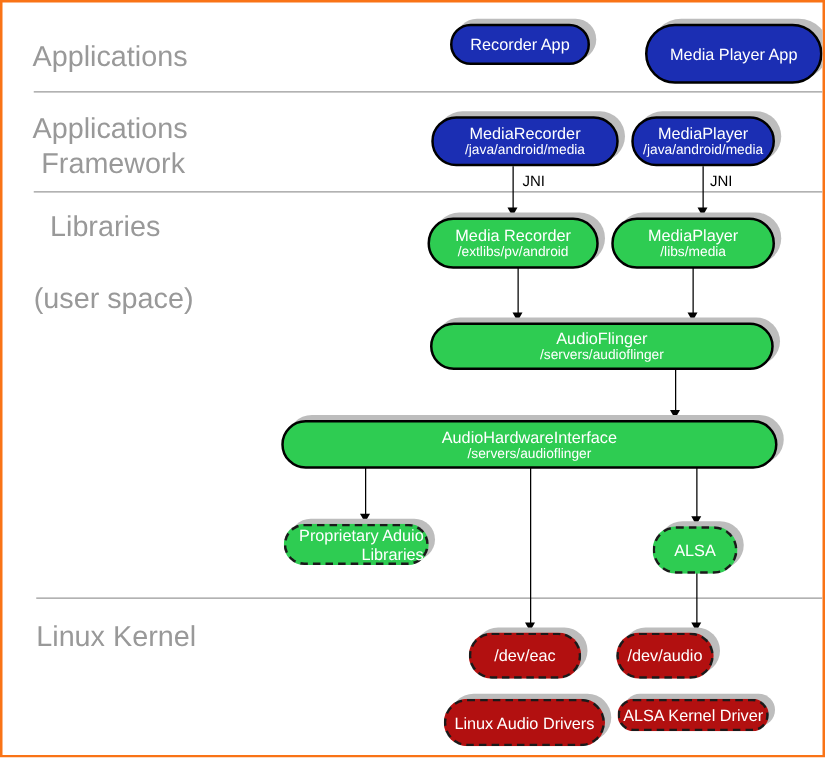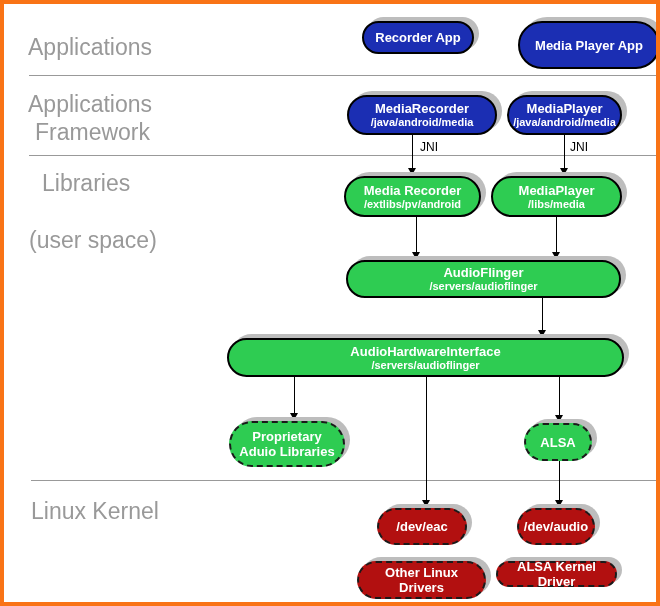--- a/index.html
+++ b/index.html
@@ -1,28 +1,27 @@
 <!DOCTYPE html>
 <html><head>
 <meta charset="utf-8">
 <style>
   html,body{margin:0;padding:0;background:#fff;}
   #canvas{
     position:relative;width:660px;height:606px;box-sizing:border-box;
-    border:4px solid #f97316;background:#fff;overflow:hidden;
+    border:2px solid #f97316;background:#fff;overflow:hidden;
     font-family:"Liberation Sans",sans-serif;
   }
   .divider{position:absolute;height:1px;background:#999;right:0;}
   .side-label{position:absolute;color:#999;font-size:23px;line-height:26px;white-space:nowrap;}
   .pill{
     position:absolute;box-sizing:border-box;border-radius:999px;
     display:flex;flex-direction:column;justify-content:center;align-items:center;
-    color:#fff;text-align:center;
+    color:#fff;text-align:right;
     box-shadow:5px -4px 0 #bdbdbd;
-    font-weight:bold;
   }
   .pill.solid{border:2px solid #000;}
   .pill.dashed{border:2px dashed #1a1a1a;}
   .pill.blue{background:#1b2eb3;}
   .pill.green{background:#2ecc52;}
   .pill.red{background:#b21010;}
   .pill-title{font-size:13px;line-height:15px;padding:0 2px;}
   .pill-sub{font-size:11px;line-height:13px;}
   .vline{position:absolute;width:1px;background:#000;}
   .arrowhead{
@@ -102,33 +101,33 @@
   <div class="pill green solid" style="left:342px;top:256px;width:275px;height:38px;">
     <div class="pill-title">AudioFlinger</div>
     <div class="pill-sub">/servers/audioflinger</div>
   </div>
 
   <div class="pill green solid" style="left:223px;top:334px;width:397px;height:39px;">
     <div class="pill-title">AudioHardwareInterface</div>
     <div class="pill-sub">/servers/audioflinger</div>
   </div>
 
-  <div class="pill green dashed" style="left:225px;top:417px;width:116px;height:46px;">
+  <div class="pill green dashed" style="left:225px;top:417px;width:116px;height:33px;">
     <div class="pill-title">Proprietary Aduio Libraries</div>
   </div>
   <div class="pill red dashed" style="left:373px;top:504px;width:90px;height:37px;">
     <div class="pill-title">/dev/eac</div>
   </div>
 
   <div class="pill green dashed" style="left:520px;top:419px;width:68px;height:38px;">
     <div class="pill-title">ALSA</div>
   </div>
-  <div class="pill red dashed" style="left:513px;top:504px;width:78px;height:37px;">
+  <div class="pill red dashed" style="left:491px;top:504px;width:78px;height:37px;">
     <div class="pill-title">/dev/audio</div>
   </div>
   <div class="pill red dashed" style="left:353px;top:557px;width:129px;height:38px;">
-    <div class="pill-title">Other Linux Drivers</div>
+    <div class="pill-title">Linux Audio Drivers</div>
   </div>
   <div class="pill red dashed" style="left:492px;top:557px;width:121px;height:26px;">
     <div class="pill-title">ALSA Kernel Driver</div>
   </div>
 
 </div>
 
 </body></html>

